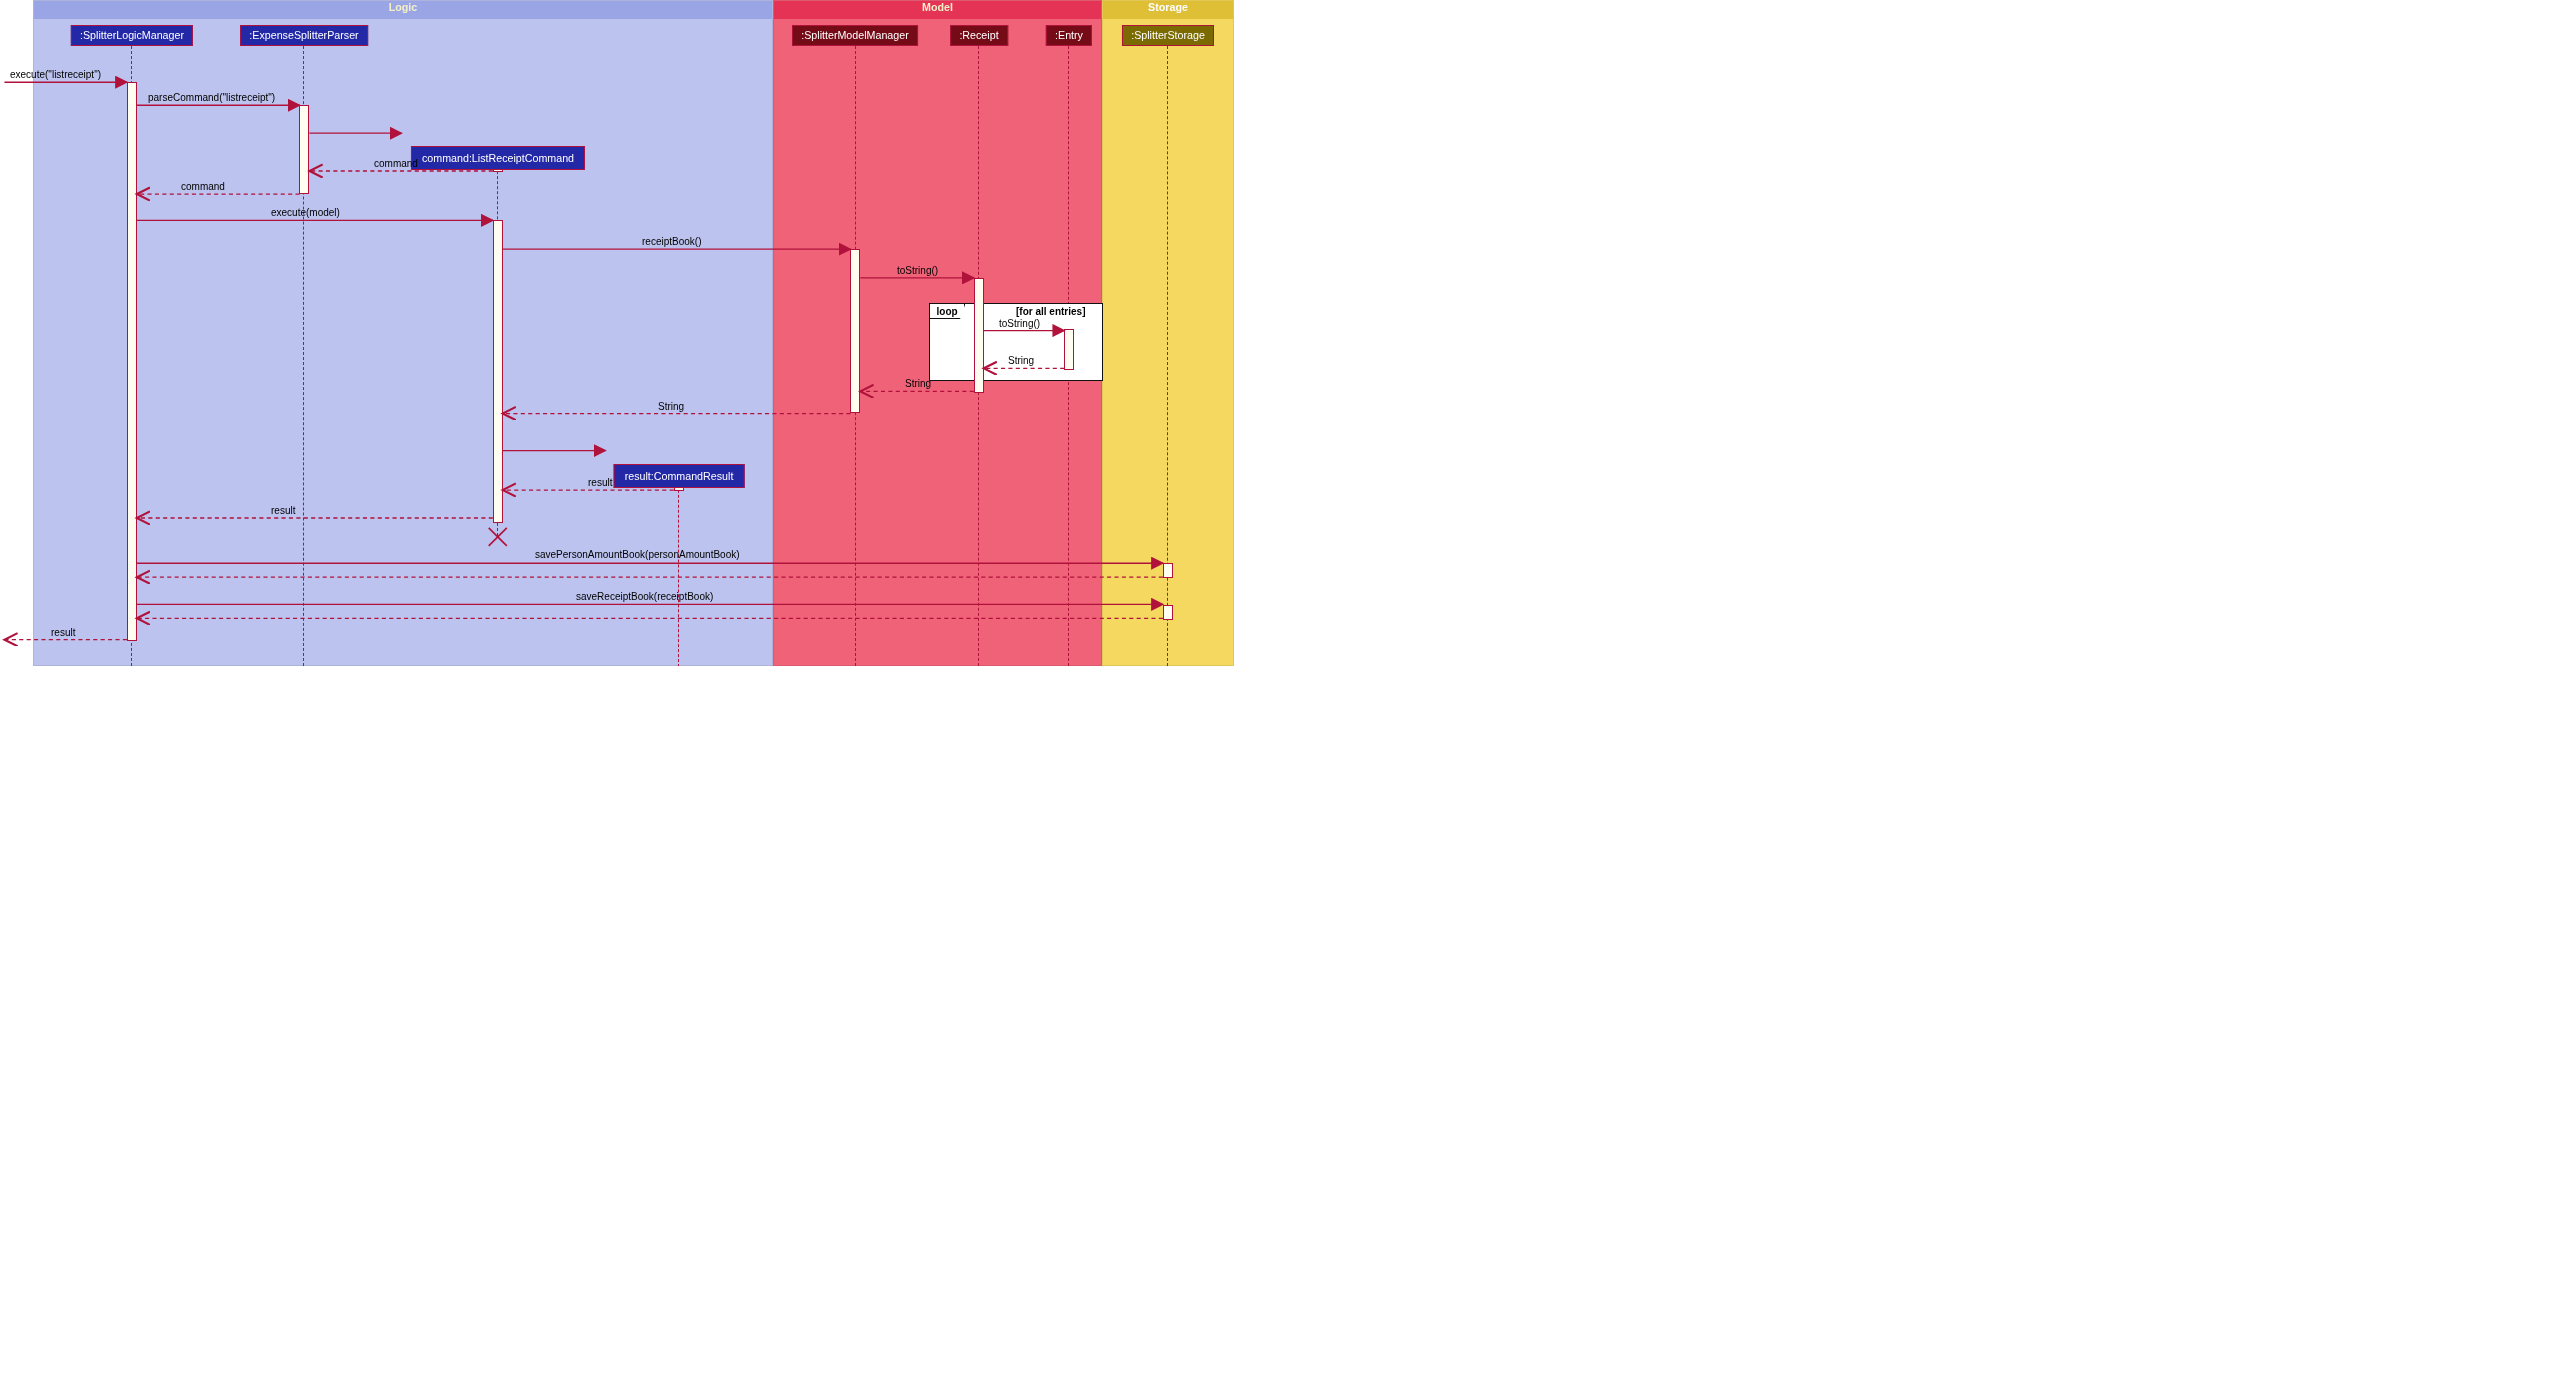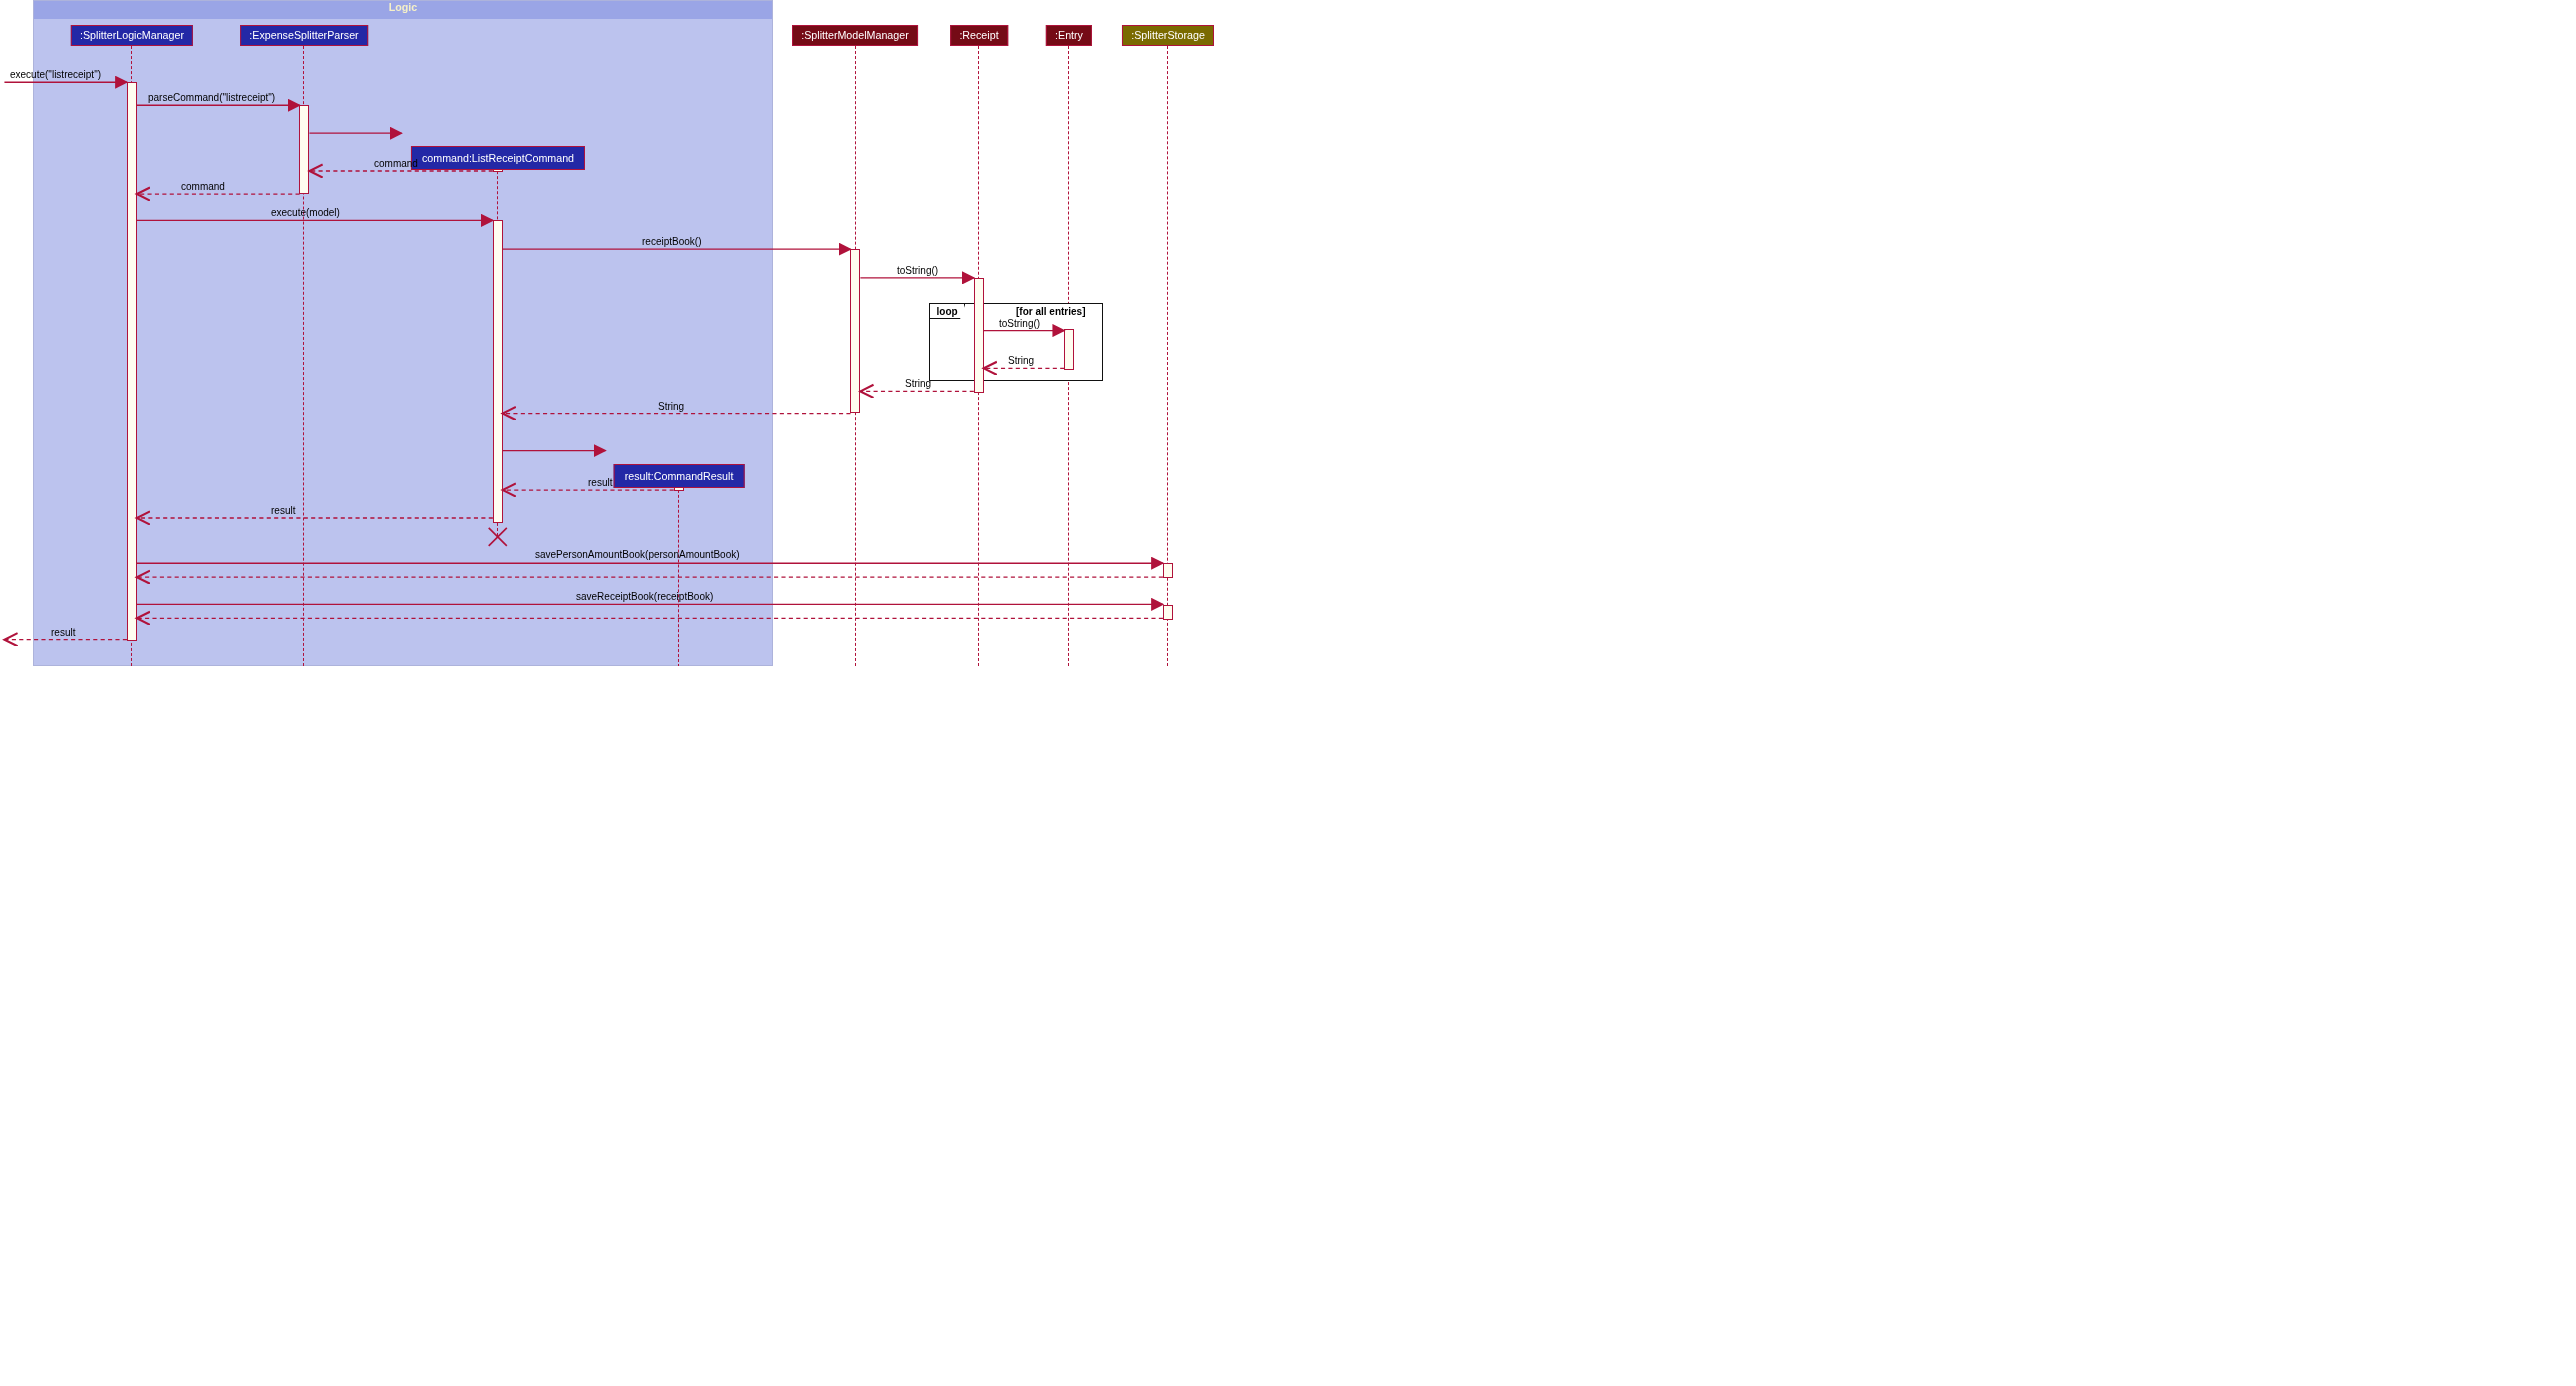--- a/index.html
+++ b/index.html
@@ -115,20 +115,26 @@
   .aheadOpen { fill: none; stroke: #b0123b; stroke-width: 1.6; }
   .cross { stroke: #b0123b; stroke-width: 2; }
 </style>
 </head>
 <body>
 
 <div class="diagram">
 
   <div class="region logic">
       <div class="region-header">Logic</div>
+    </div>
+  <div class="region model">
+      <div class="region-header">Model</div>
+    </div>
+  <div class="region storage">
+      <div class="region-header">Storage</div>
     </div>
 
   <div class="participant" style="left:132px">:SplitterLogicManager</div>
   <div class="participant" style="left:304px">:ExpenseSplitterParser</div>
   <div class="participant model" style="left:855px">:SplitterModelManager</div>
   <div class="participant model" style="left:979px">:Receipt</div>
   <div class="participant model" style="left:1069px">:Entry</div>
   <div class="participant storage" style="left:1168px">:SplitterStorage</div>
 
   <div class="lifeline" style="left:131px;  top:46px; height:620px"></div>

